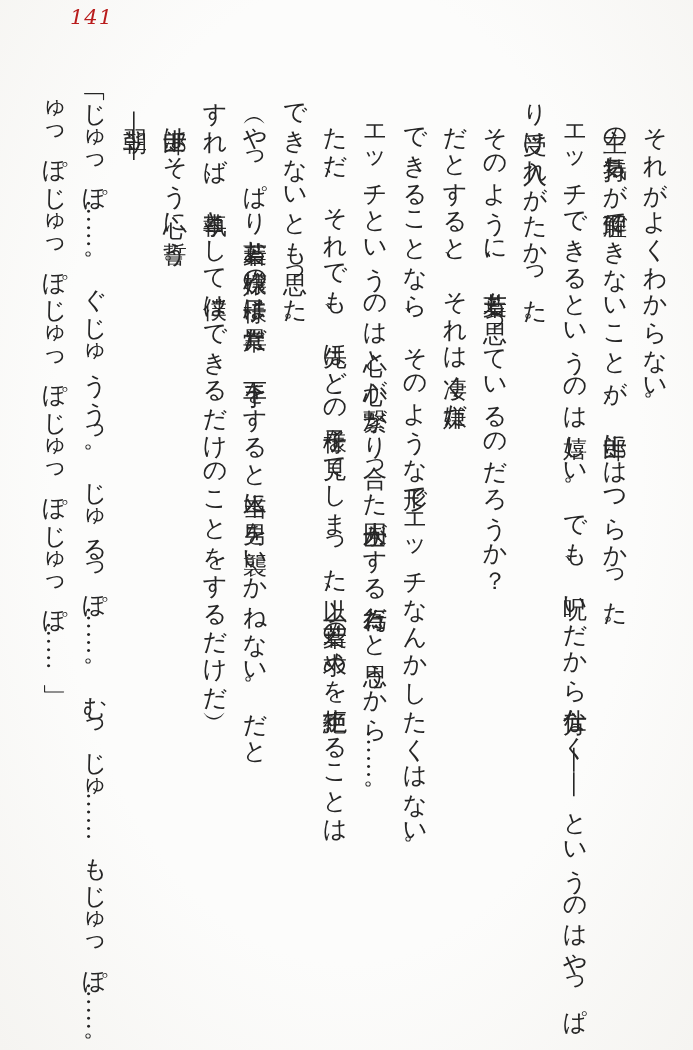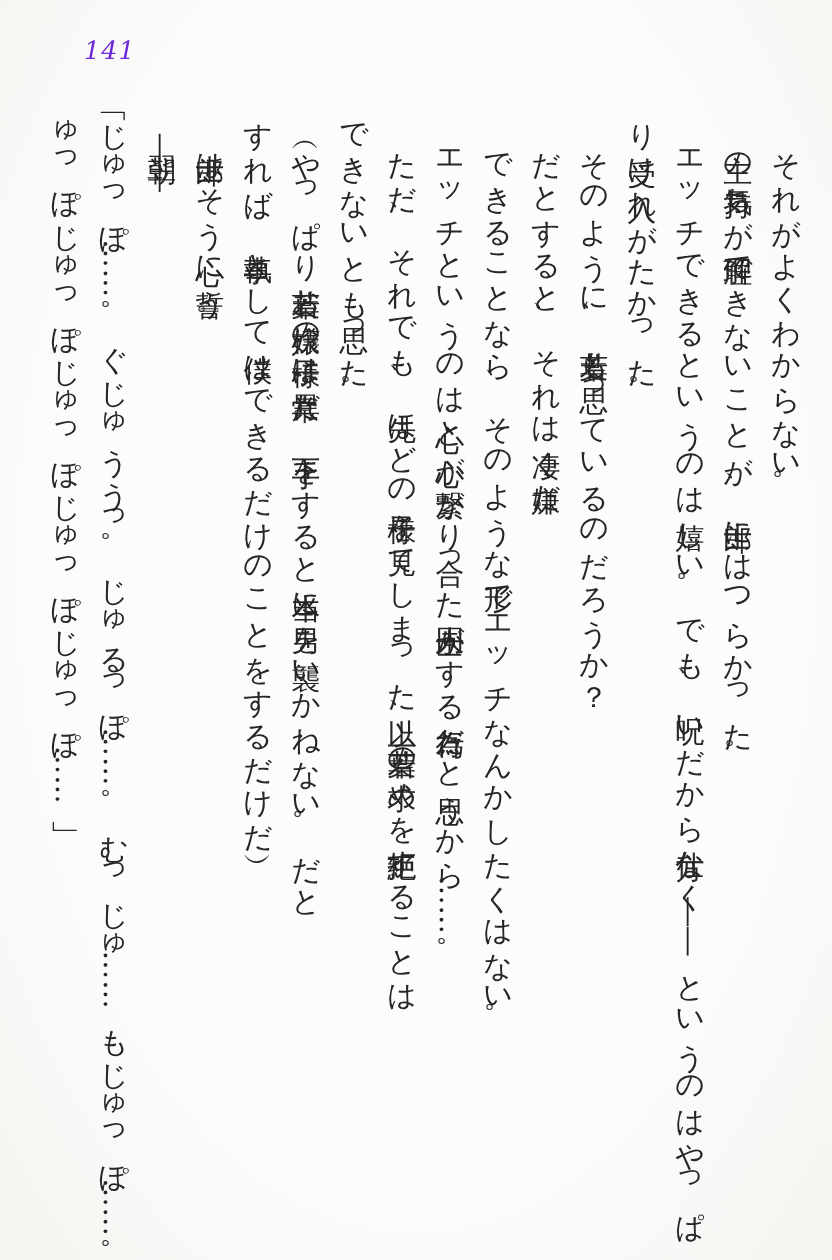--- a/index.html
+++ b/index.html
@@ -11,26 +11,26 @@
     height: 1050px;
     position: relative;
     overflow: hidden;
     background: #fafaf8;
     background-image: radial-gradient(ellipse at 50% 45%, #fcfcfb 60%, #f5f4f1 100%);
     font-family: "DejaVu Serif", "Liberation Serif", serif;
     color: #262626;
   }
   .page-number {
     position: absolute;
-    top: 30px;
+    top: 5px;
     left: 70px;
     font-size: 21px;
     font-style: italic;
     letter-spacing: 1px;
-    color: #6d28d9;
+    color: #b91c1c;
     font-family: "DejaVu Serif", "Liberation Serif", serif;
   }
   .text-area {
     position: absolute;
     top: 86px;
     right: 18px;
     height: 944px;
     writing-mode: vertical-rl;
     text-orientation: mixed;
     font-size: 24px;

